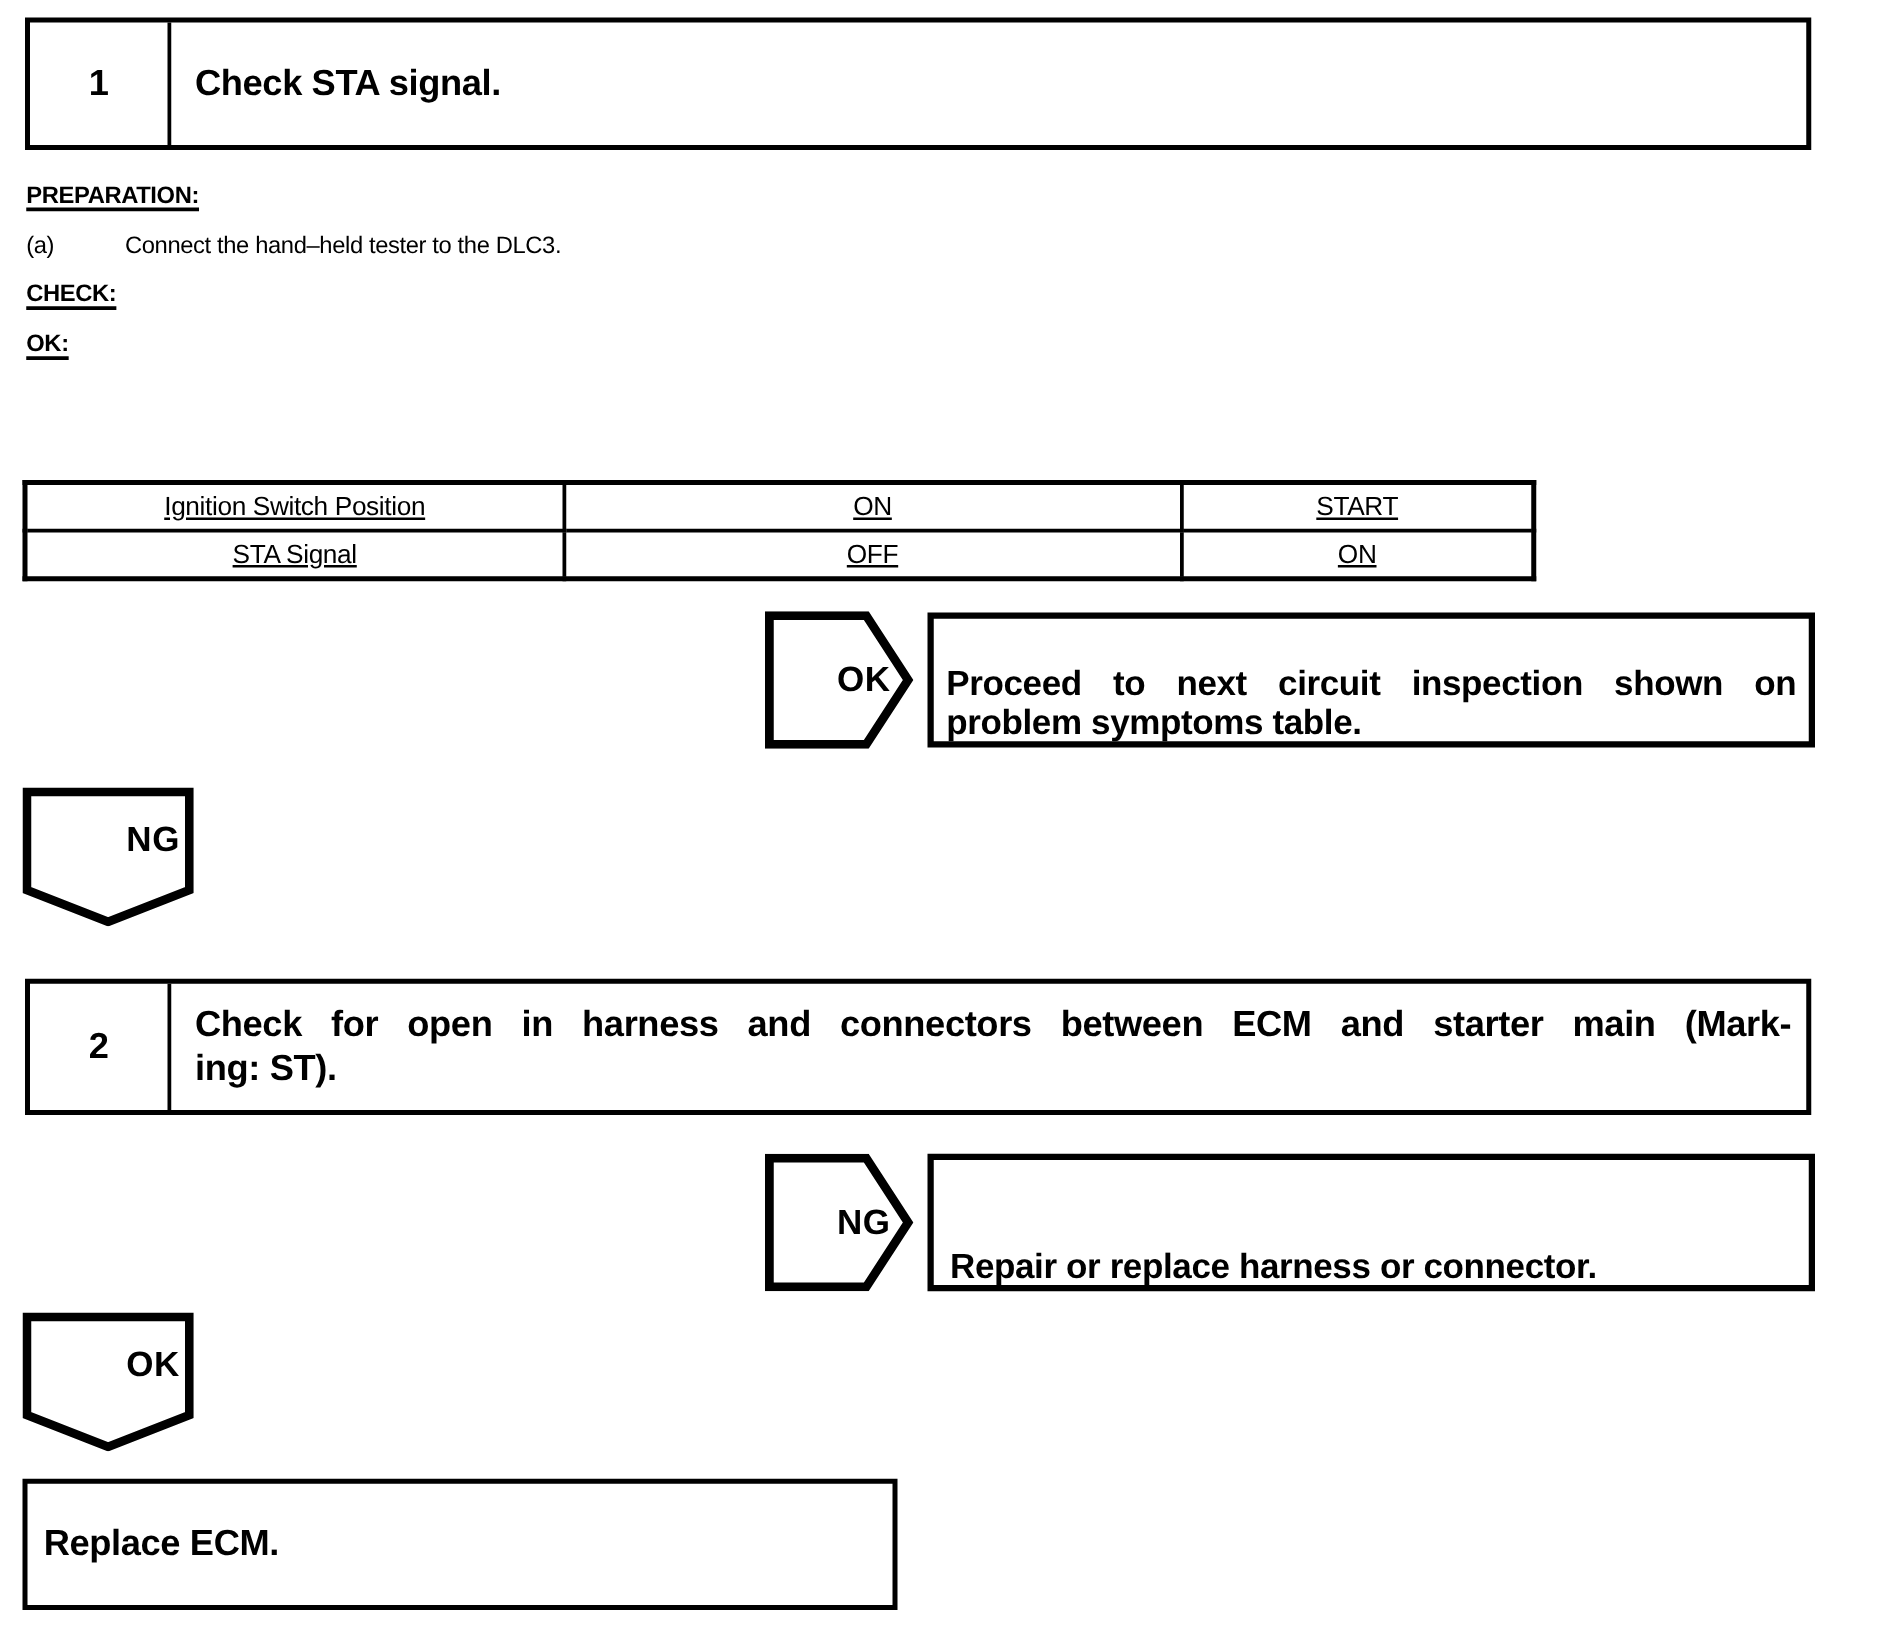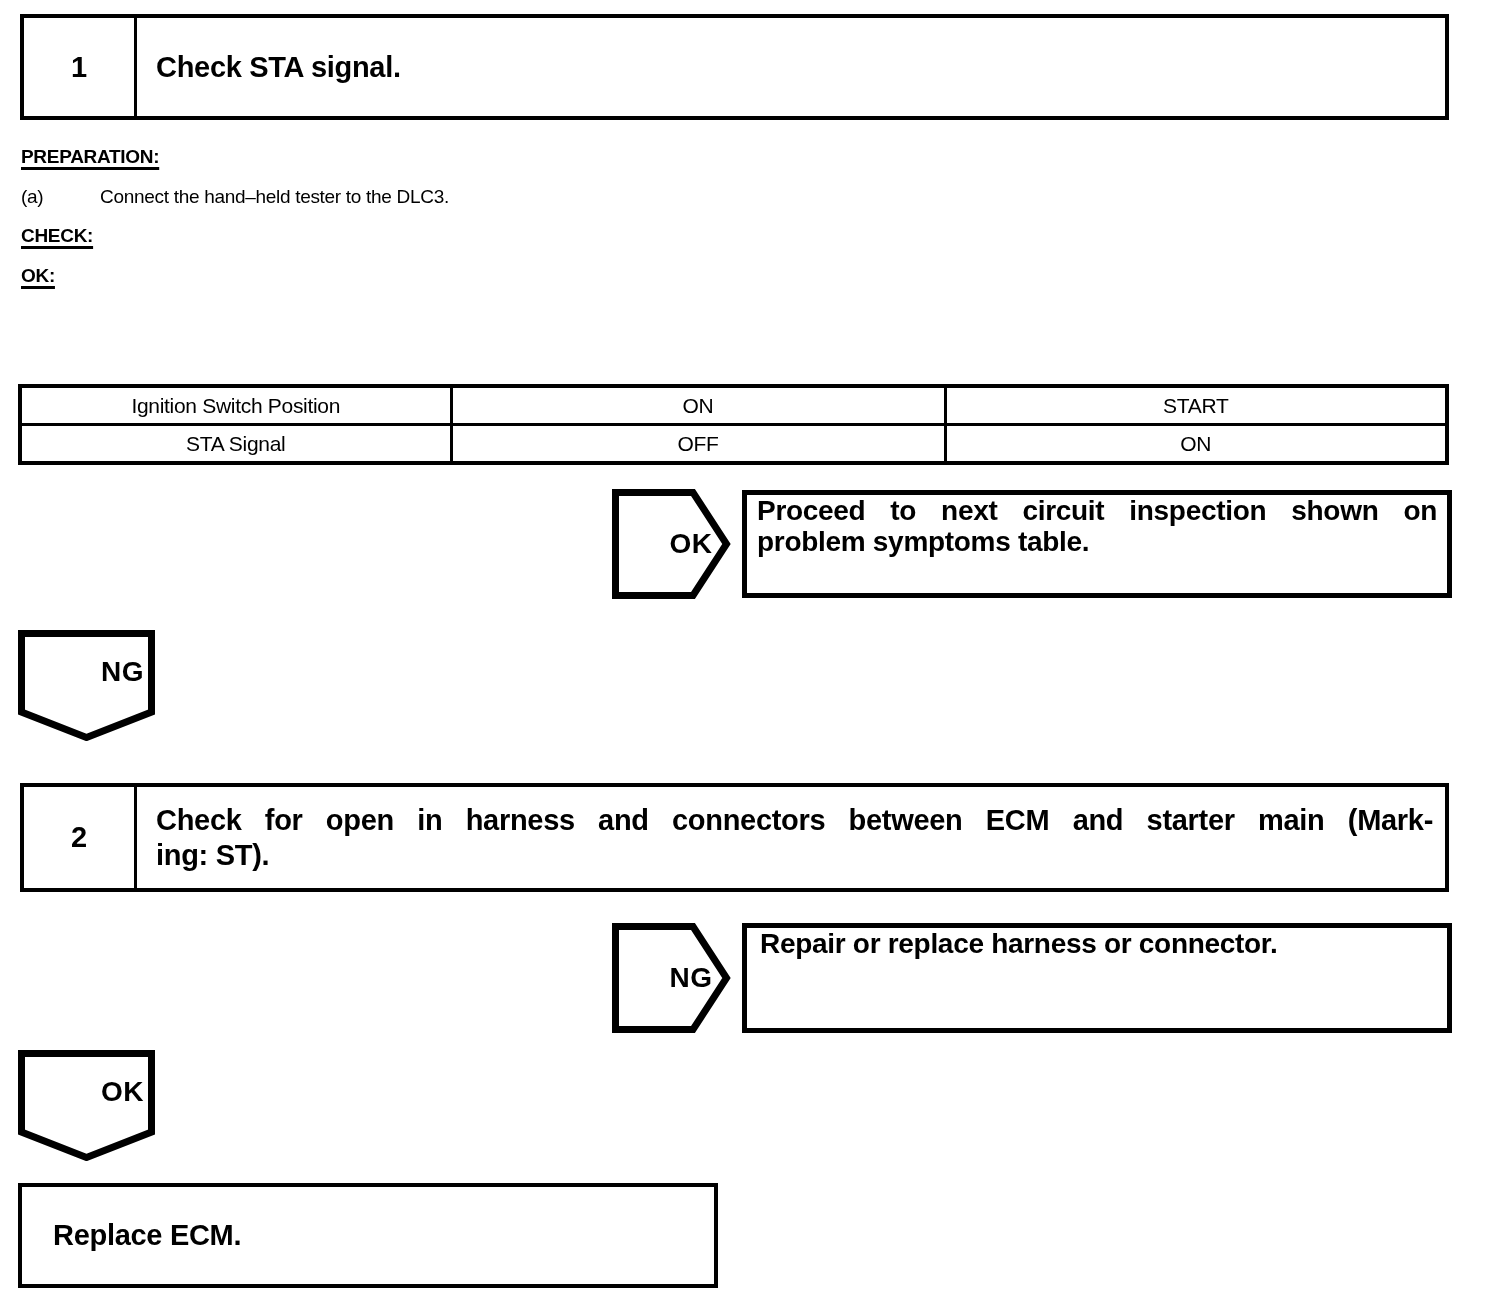--- a/index.html
+++ b/index.html
@@ -35,46 +35,47 @@
   .tline{height:39.5px;line-height:39.5px;white-space:nowrap;}
   .heading{
     font-weight:bold;
     text-decoration:underline;
     text-decoration-thickness:3px;
     text-underline-offset:4px;
   }
   .marker{display:inline-block;width:79px;}
   
   .spec-table{
-    position:absolute;left:18px;top:384px;width:1431px;
+    position:absolute;left:18px;top:384px;width:1211px;
     border-collapse:collapse;table-layout:fixed;
     border:4px solid #000;
+    text-decoration:underline;
   }
   .spec-table td{
     border:3px solid #000;height:35px;
     text-align:center;vertical-align:middle;
     font-size:21px;letter-spacing:-0.3px;padding:0;
   }
   
   .conn-svg{position:absolute;display:block;}
   .conn-label{
     position:absolute;display:flex;align-items:center;justify-content:center;
     font-weight:bold;font-size:28px;letter-spacing:0.5px;margin-left:36px;
   }
   
   .result-box{
     position:absolute;border:5px solid #000;box-sizing:border-box;
-    background:#fff;display:flex;flex-direction:column;justify-content:flex-start;
+    background:#fff;display:flex;flex-direction:column;justify-content:flex-end;
     font-weight:bold;font-size:28px;line-height:31px;letter-spacing:-0.3px;
     padding:0 10px;
   }
   .final-box{
     position:absolute;left:18px;top:1183px;width:700px;height:105px;
     border:4px solid #000;box-sizing:border-box;background:#fff;
-    display:flex;align-items:center;padding-left:31px;
+    display:flex;align-items:center;padding-left:13px;
     font-weight:bold;font-size:29px;letter-spacing:-0.3px;
   }
 </style>
 </head>
 <body>
 
 <div id="page">
 
   <div class="step-box" style="top:14px;height:106px;">
     <div class="step-num">1</div>

